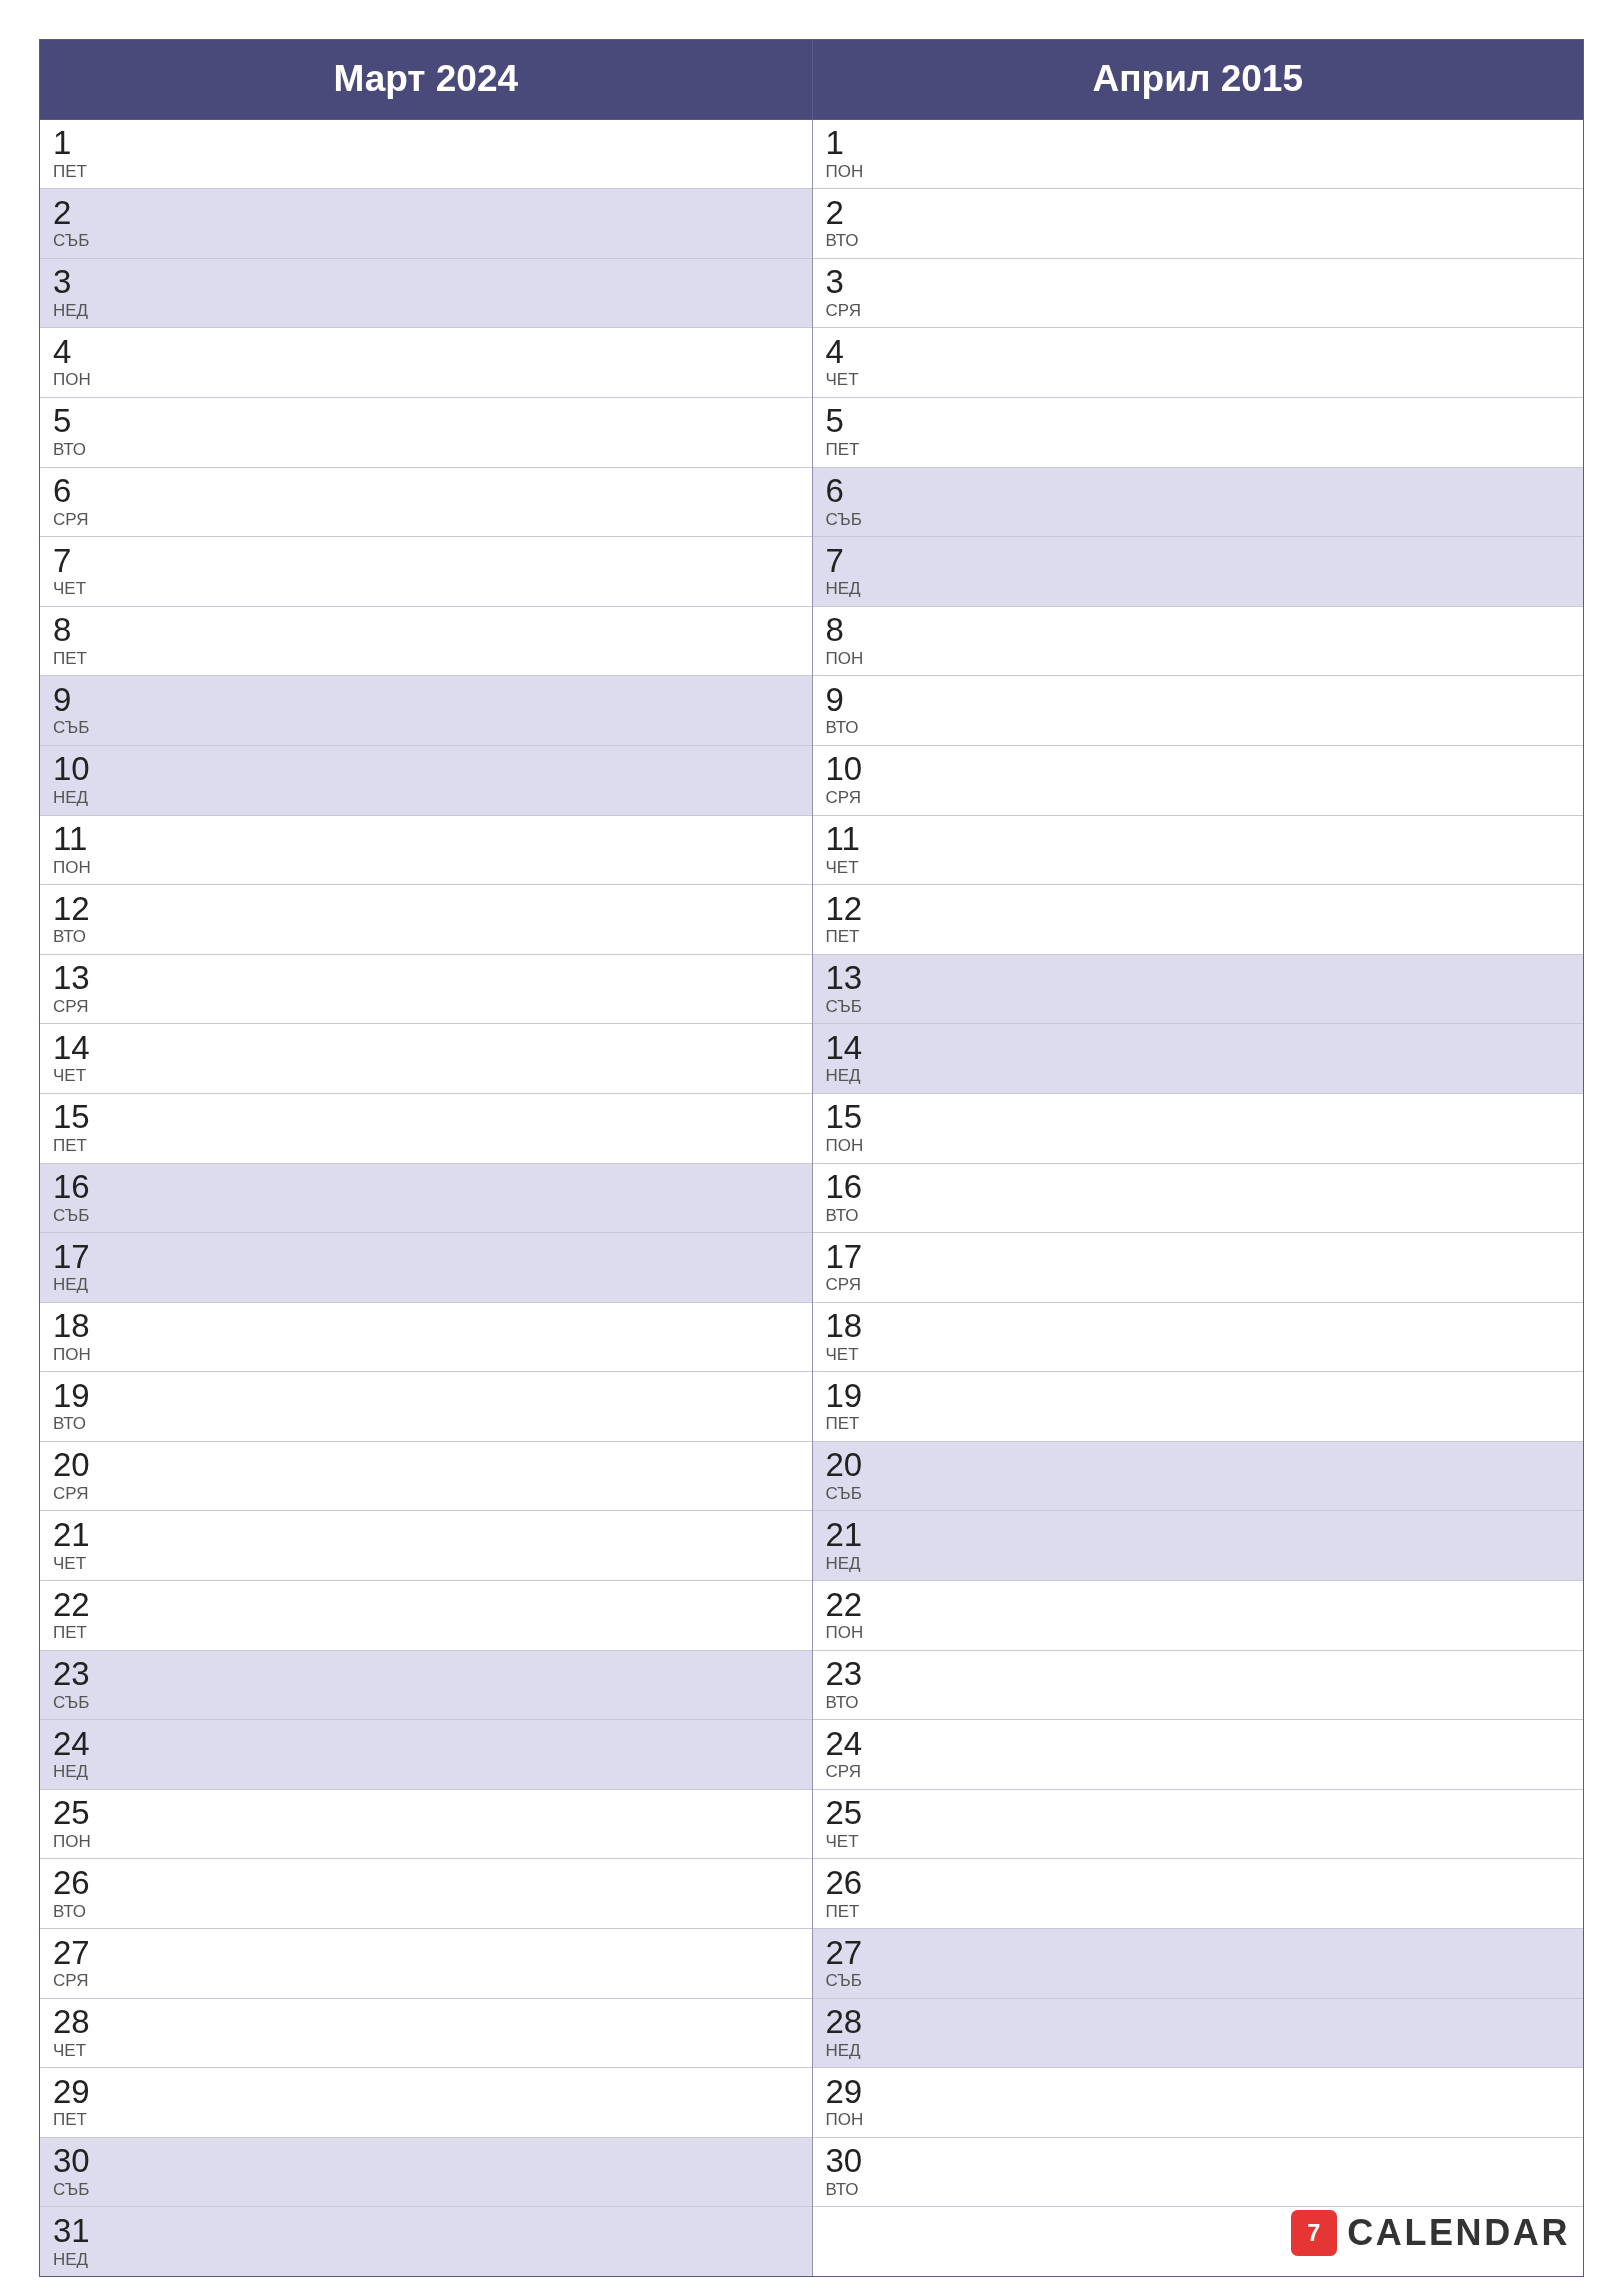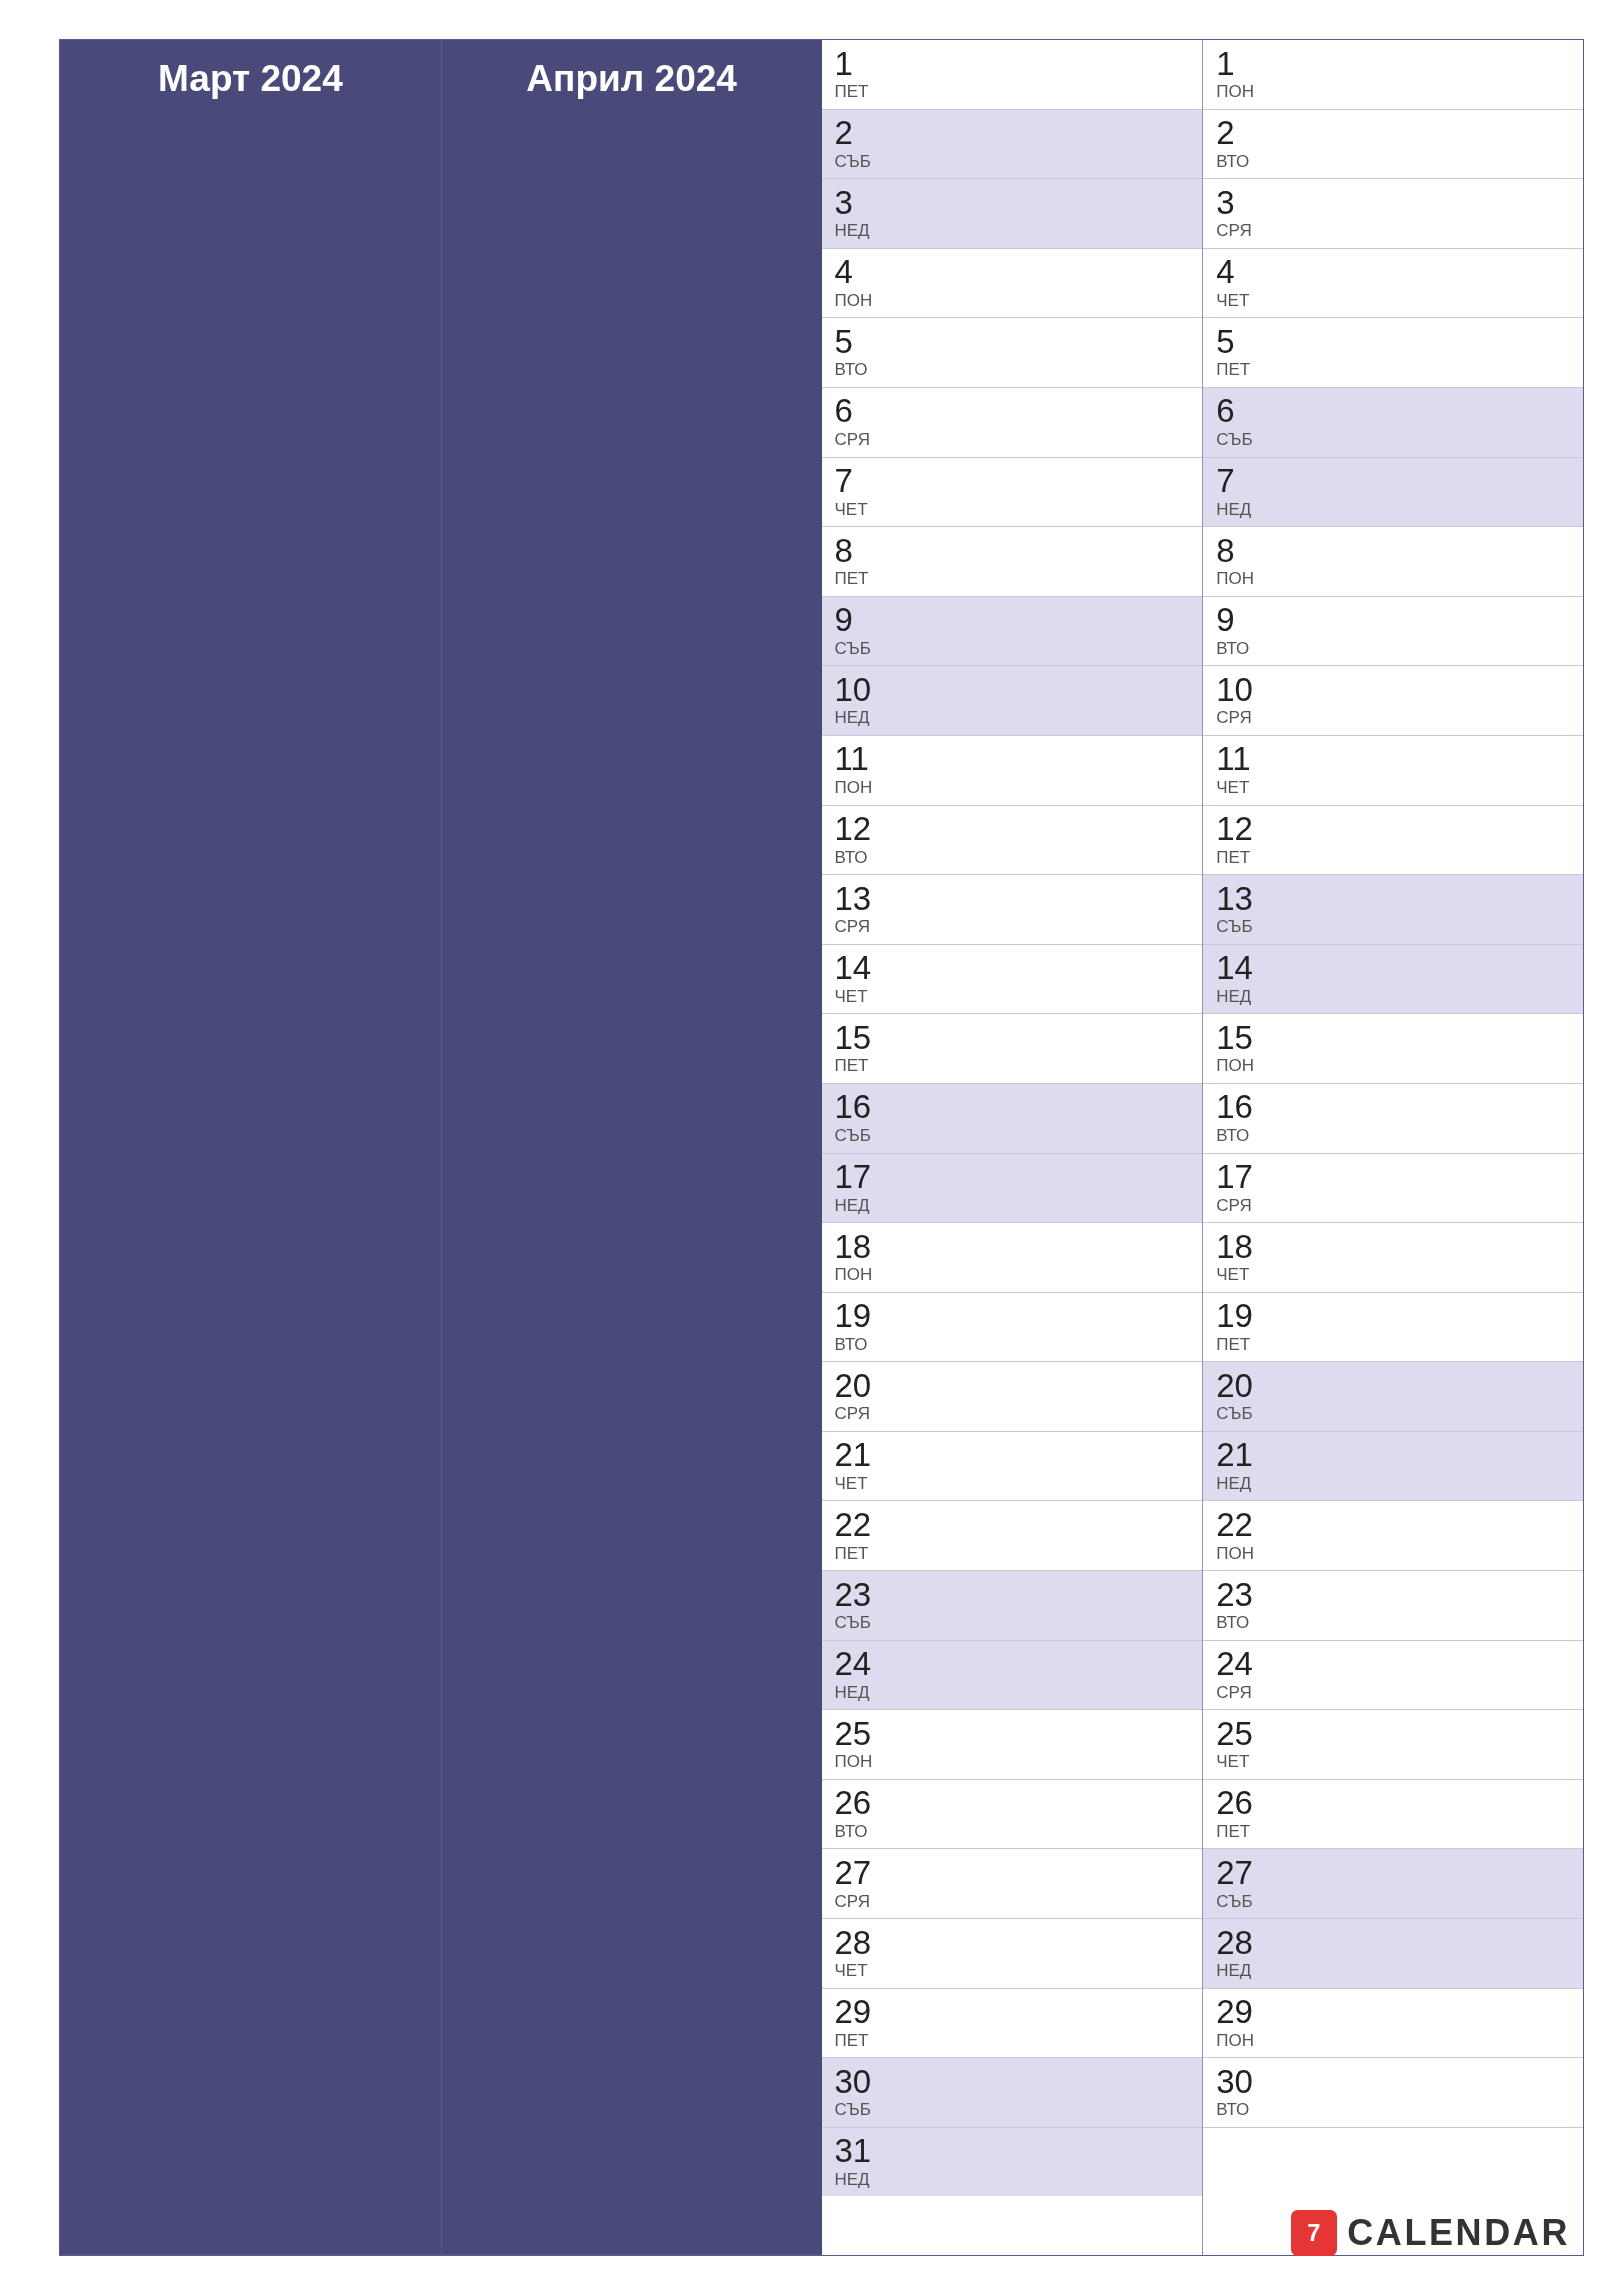--- a/index.html
+++ b/index.html
@@ -12,24 +12,23 @@
     }
     .page {
       width: 1623px;
       height: 2295px;
       padding: 39px;
       display: flex;
       flex-direction: column;
     }
     .calendar-grid {
       display: grid;
-      grid-template-columns: 1fr 1fr 1fr 1fr;
+      grid-template-columns: 1fr 1fr;
       border: 1.3px solid #5a5a8a;
       flex: 1;
-      margin-left: 20px;
     }
     .month-header {
       background: #4a4a7a;
       color: #fff;
       text-align: center;
       font-size: 37px;
       font-weight: bold;
       padding: 18.3px 0;
       border-bottom: 1.3px solid #5a5a8a;
     }
@@ -118,21 +117,21 @@
 <body>
 
 <div class="page">
   <div class="calendar-grid">
 
     <div class="month-header">
       <span>Март 2024</span>
     </div>
 
     <div class="month-header right">
-      <span>Април 2024</span>
+      <span>Април 2015</span>
     </div>
 
     <div class="days-col" id="march-days">
         <div class="day-row weekday">
       <div class="day-info">
         <span class="day-number">1</span>
         <span class="day-name">ПЕТ</span>
       </div>
     </div>
         <div class="day-row weekend">

